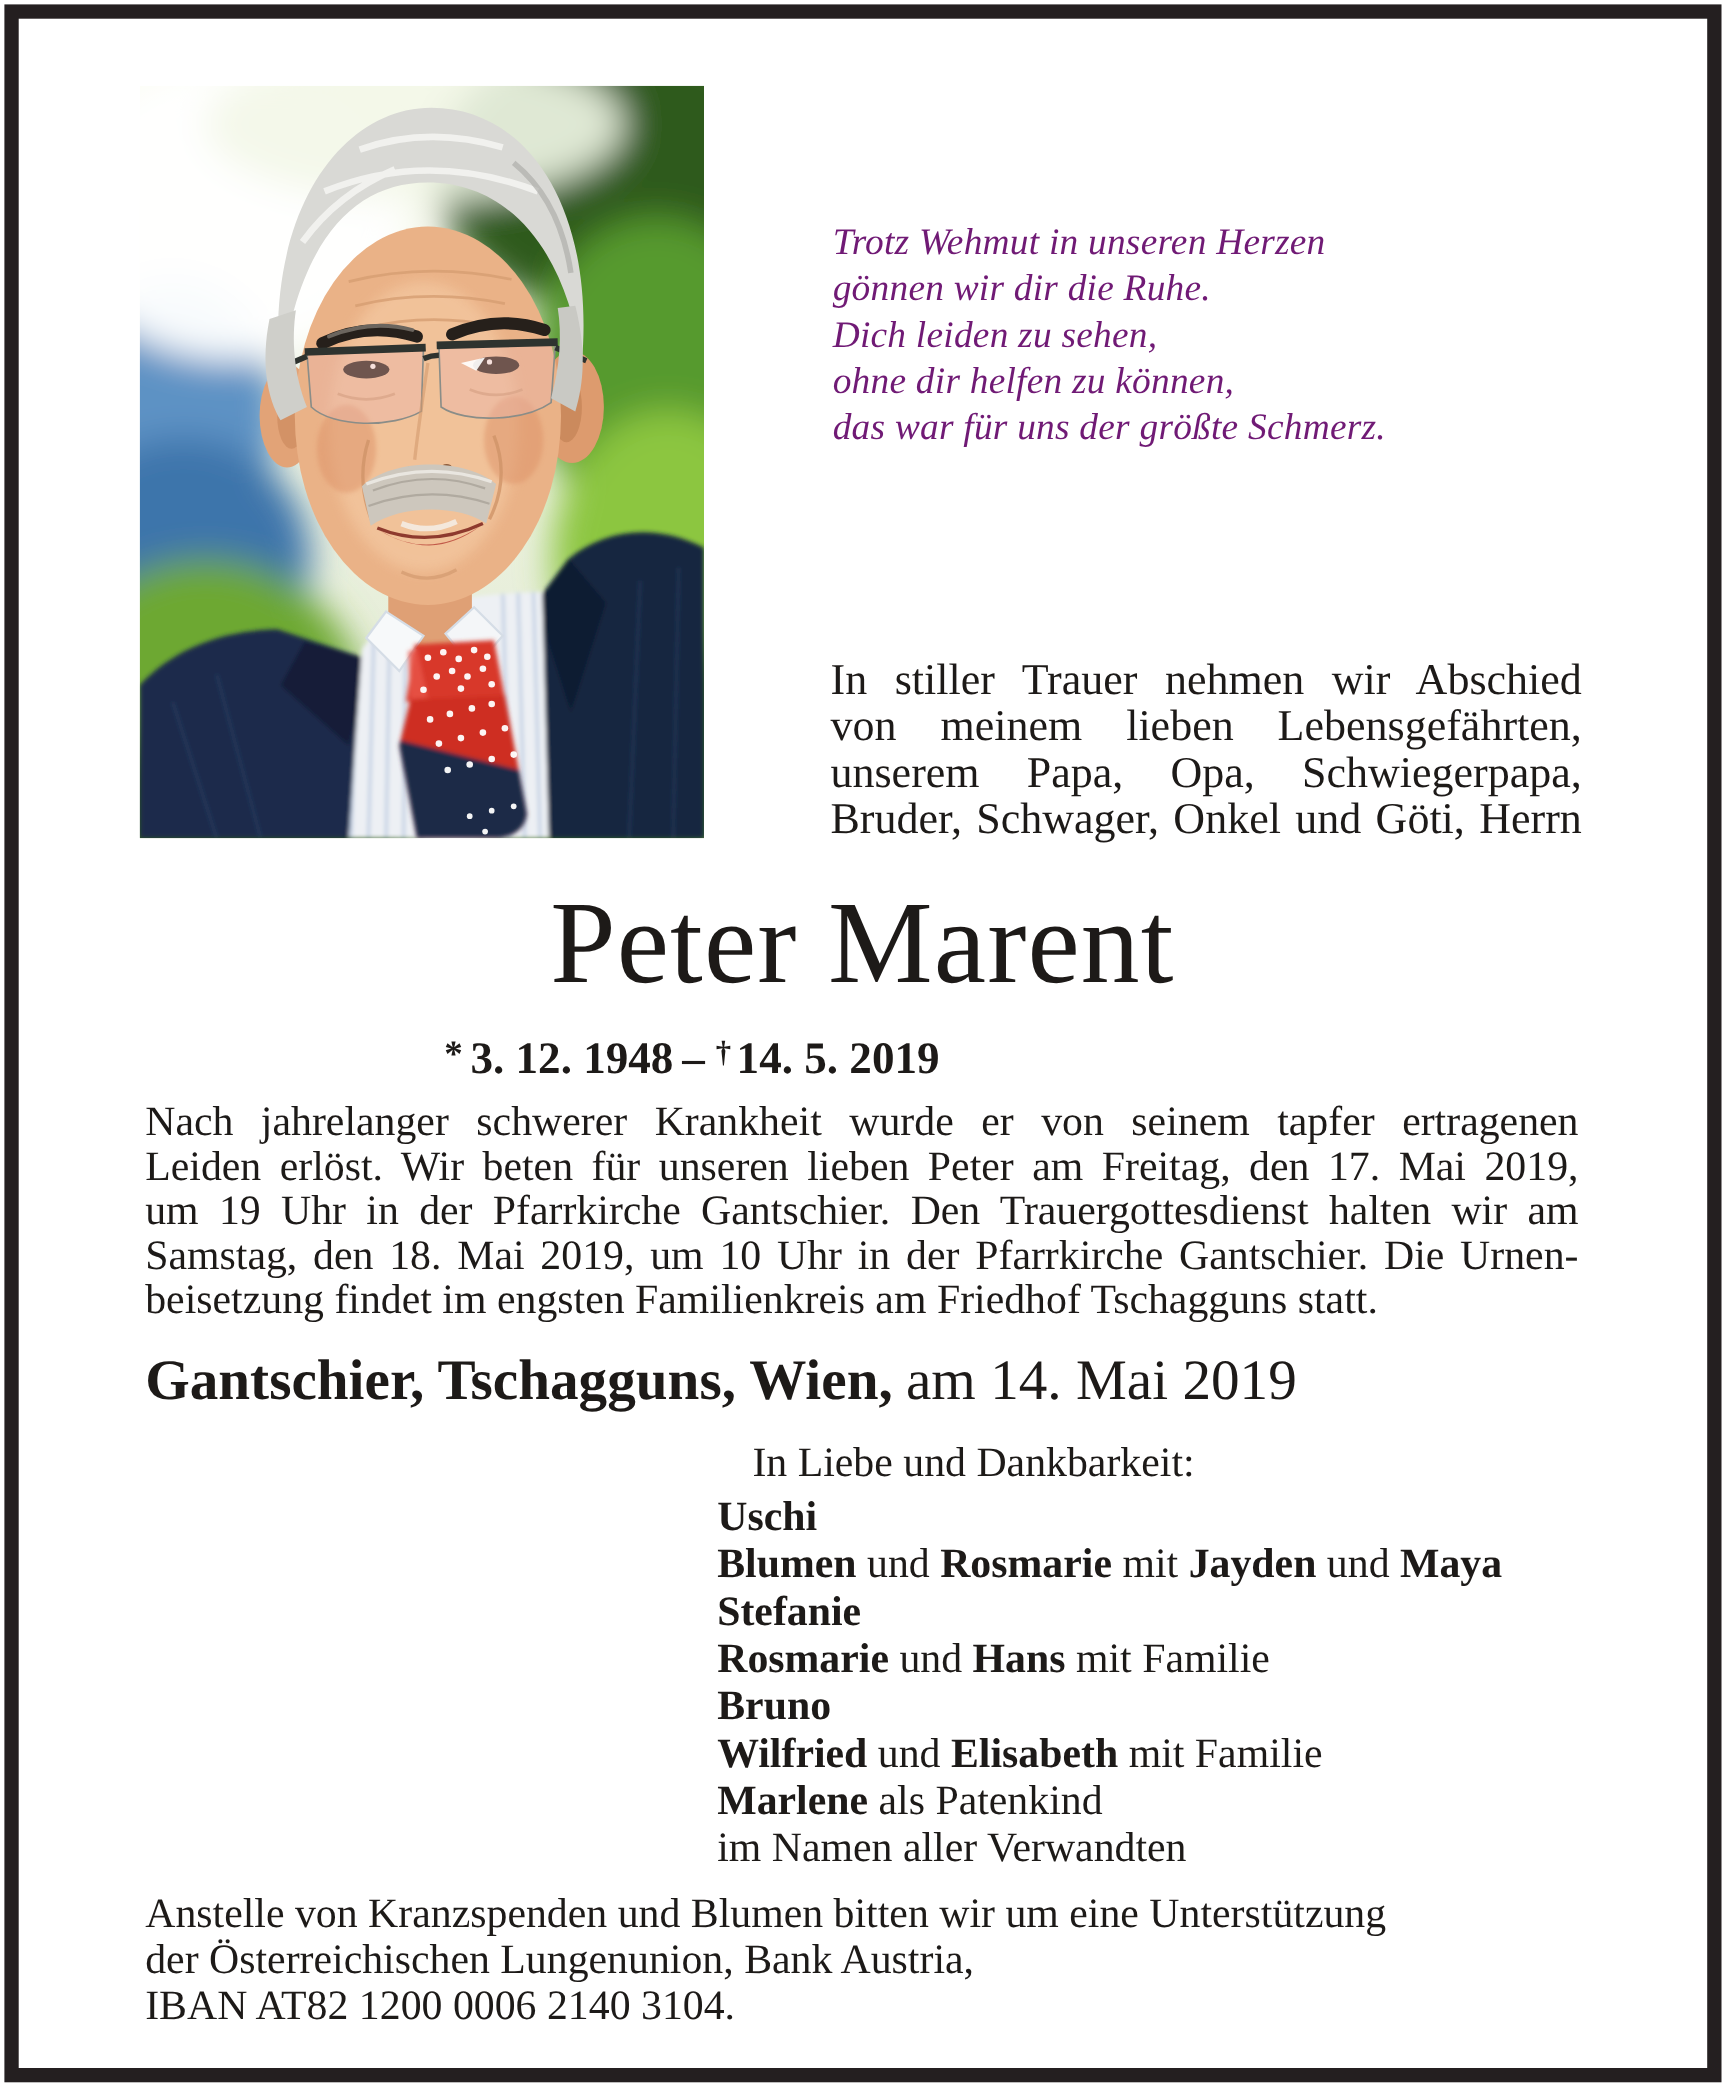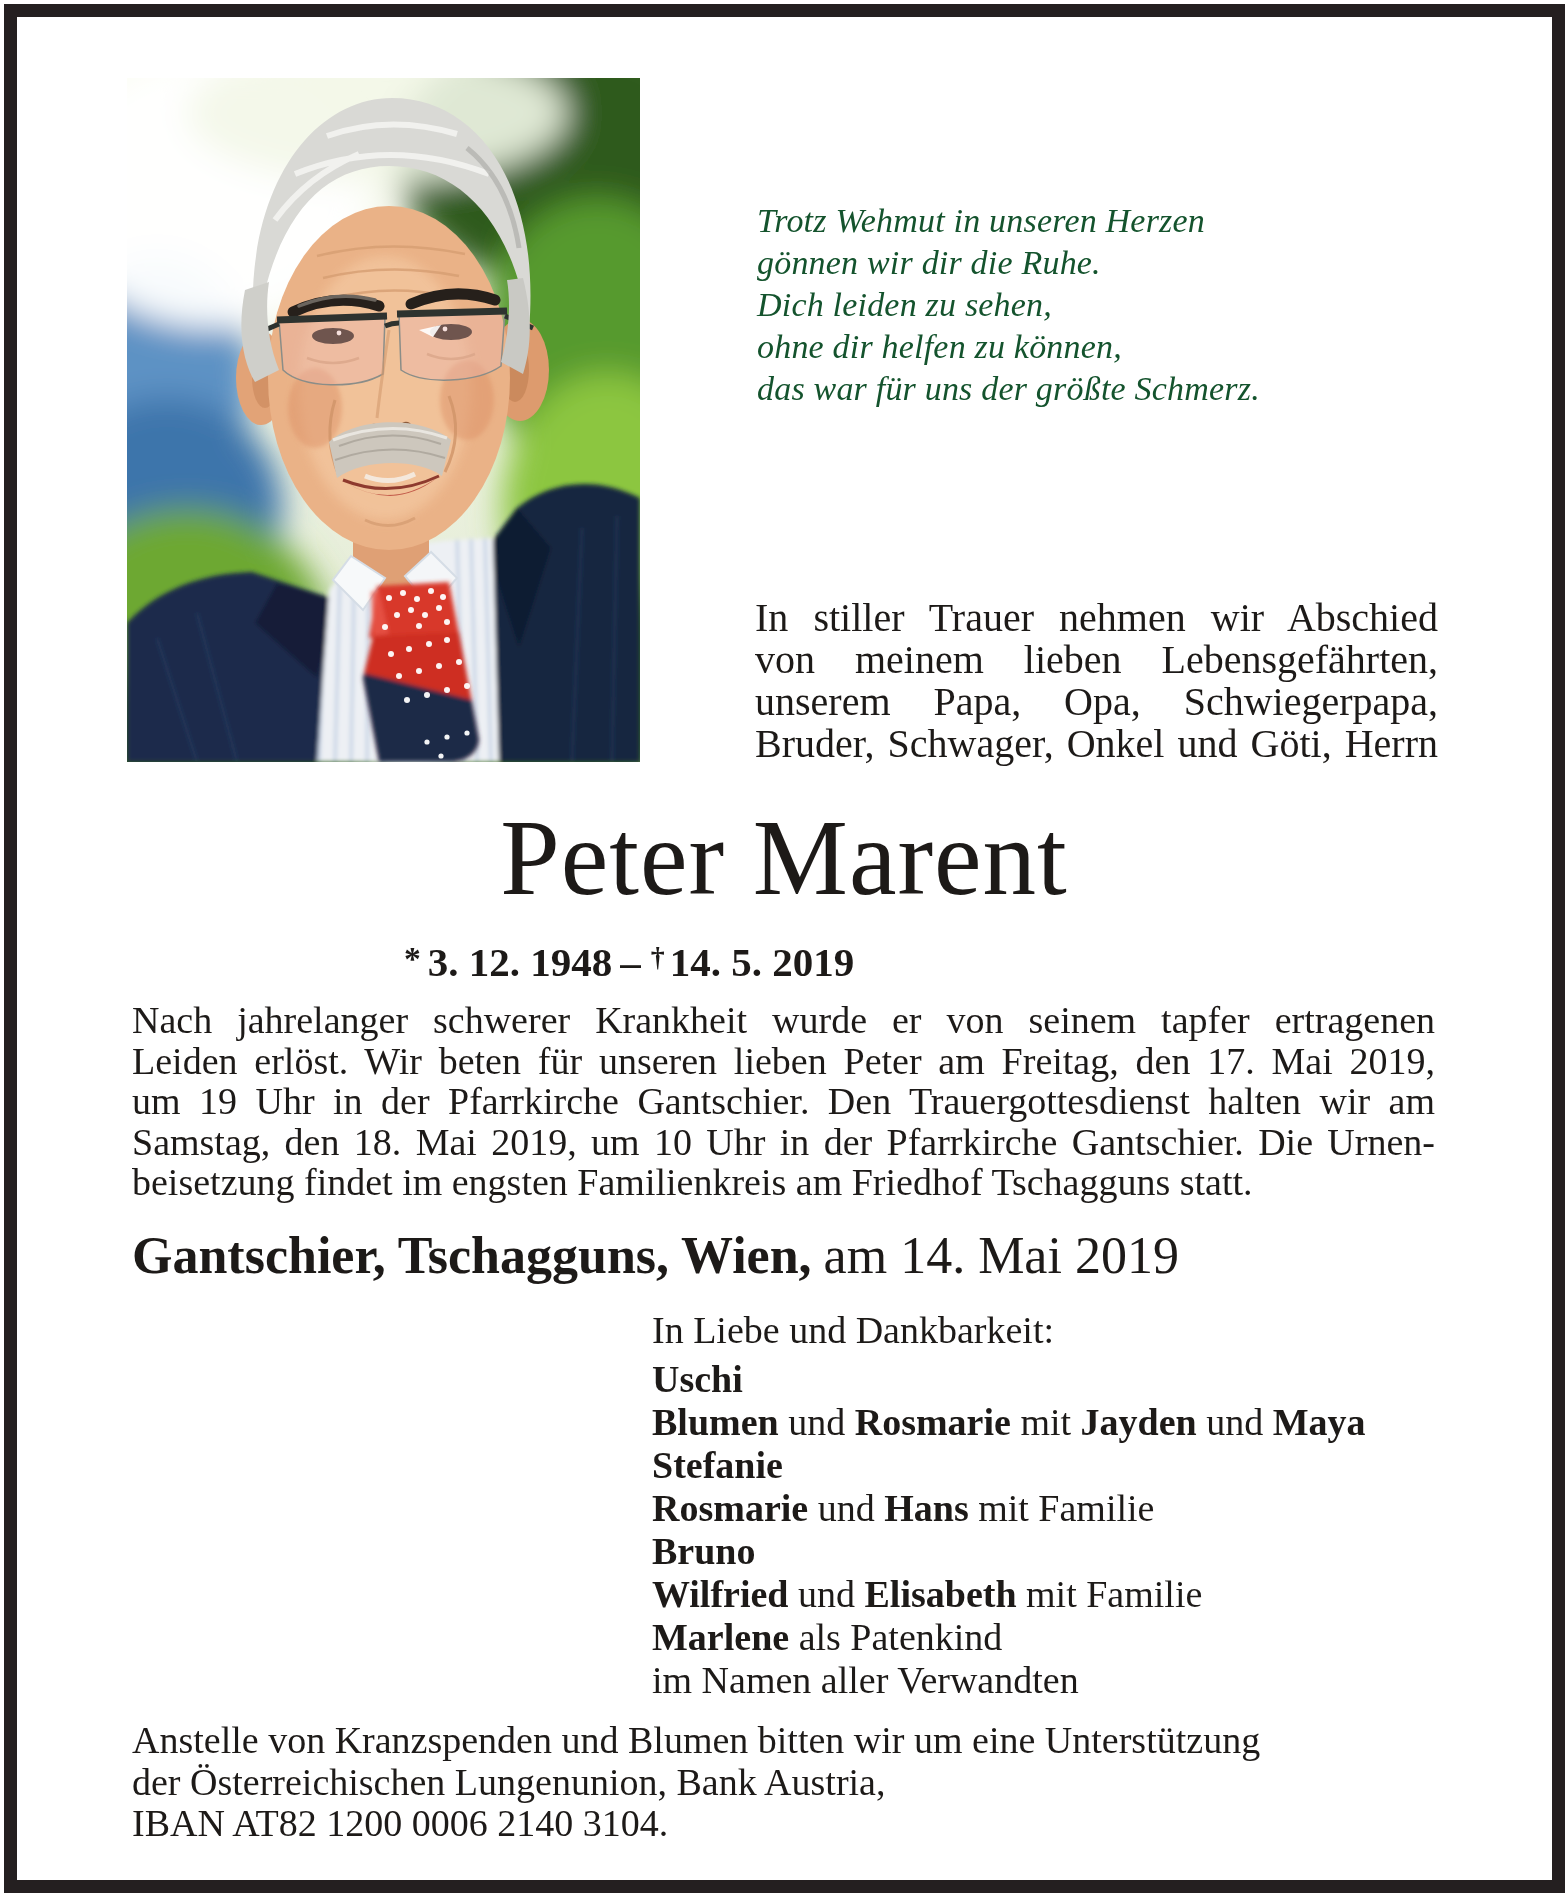--- a/index.html
+++ b/index.html
@@ -3,35 +3,35 @@
 <meta charset="utf-8">
 <style>
   html,body{margin:0;padding:0;background:#fff;}
   .page{position:relative;width:1568px;height:1896px;background:#fff;
         font-family:"Liberation Serif","DejaVu Serif",serif;color:#1d1a18;overflow:hidden;}
   .frame{position:absolute;left:4px;top:4px;right:3px;bottom:3px;
          border:13px solid #241f20;pointer-events:none;}
   .photo{position:absolute;left:127px;top:78px;width:513px;height:684px;overflow:hidden;}
   .photo svg{display:block;width:100%;height:100%;}
   .poem{position:absolute;left:757px;top:200px;font-size:34px;line-height:42px;
-        font-style:italic;letter-spacing:.2px;color:#14532d;}
+        font-style:italic;letter-spacing:.2px;color:#701a75;}
   .intro{position:absolute;left:755px;top:597px;width:683px;font-size:40px;line-height:42px;}
   .just .line{text-align:justify;text-align-last:justify;}
   .body-par{position:absolute;left:132px;top:1000px;width:1303px;font-size:38px;line-height:40.5px;}
   .body-par .line:last-child{text-align-last:left;}
   .name{position:absolute;left:0;top:798px;width:1568px;text-align:center;
         font-size:107px;line-height:120px;letter-spacing:1px;}
   .dates{position:absolute;left:0;top:932px;width:1258px;text-align:center;
          font-size:41px;line-height:50px;font-weight:700;}
   .dates .star{font-size:.82em;vertical-align:.18em;margin-right:7px;}
   .dates .dash{margin:0 8px;}
   .dates .dagger{font-size:.68em;vertical-align:.36em;margin:0 5px 0 2px;}
   .dateline{position:absolute;left:132px;top:1233px;font-size:52px;line-height:46px;}
   .dateline .places{font-weight:700;margin-right:12px;}
-  .closing-head{position:absolute;left:652px;top:1308px;font-size:38px;line-height:44px;}
+  .closing-head{position:absolute;left:684px;top:1308px;font-size:38px;line-height:44px;}
   .family{position:absolute;left:652px;top:1358px;font-size:38px;line-height:43px;}
   .family .bold{font-weight:700;}
   .donation{position:absolute;left:132px;top:1720px;font-size:38px;line-height:41.5px;}
 </style>
 </head>
 <body>
 
 <div class="page">
 
   <div class="frame"></div>

